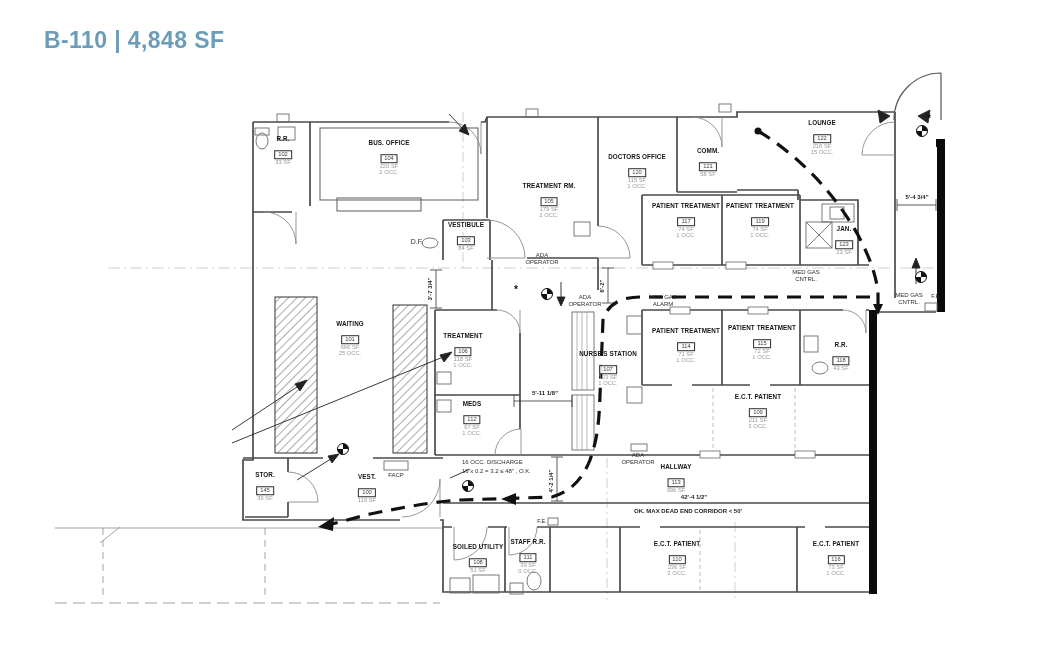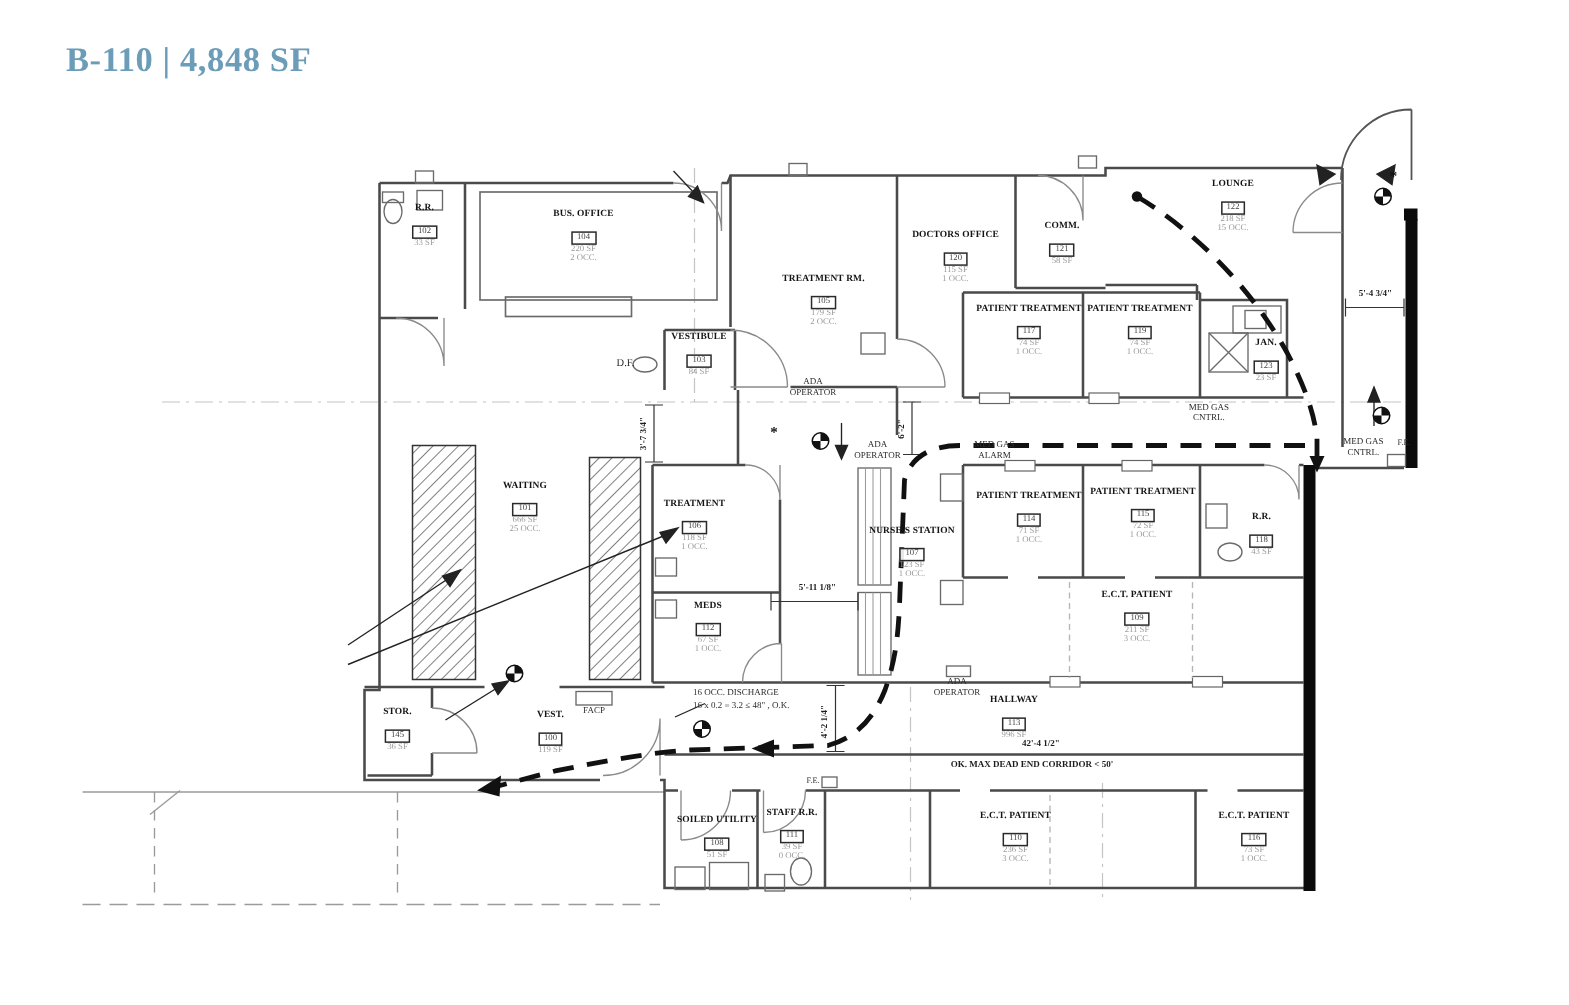--- a/index.html
+++ b/index.html
@@ -1,17 +1,17 @@
 <!DOCTYPE html>
 <html><head>
 <meta charset="utf-8">
 <style>
   html,body{margin:0;padding:0;background:#fff}
   #canvas{position:relative;width:1046px;height:670px;background:#fff;
-          font-family:Liberation Serif, serif;overflow:hidden}
+          font-family:Liberation Sans, sans-serif;overflow:hidden}
   #title{position:absolute;left:44px;top:27px;font-size:23px;font-weight:700;
          letter-spacing:.4px;z-index:4}
   svg{position:absolute;left:0;top:0;z-index:1}
   .room{position:absolute;transform:translate(-50%,-50%);text-align:center;line-height:1.05;z-index:3}
   .room .nm{font-size:6.3px;font-weight:700;color:#141414;white-space:nowrap;letter-spacing:.1px}
   .room .bd{display:inline-block;border:1px solid #2a2a2a;font-size:5.8px;line-height:1.25;
             padding:0 3px;color:#444;background:rgba(255,255,255,.9);margin:.5px 0}
   .room .ar{font-size:5.8px;color:#9a9a9a;white-space:nowrap}
   .lbl{position:absolute;transform:translate(-50%,-50%);font-size:6px;color:#2e2e2e;
        text-align:center;line-height:1.15;z-index:3;white-space:nowrap}

